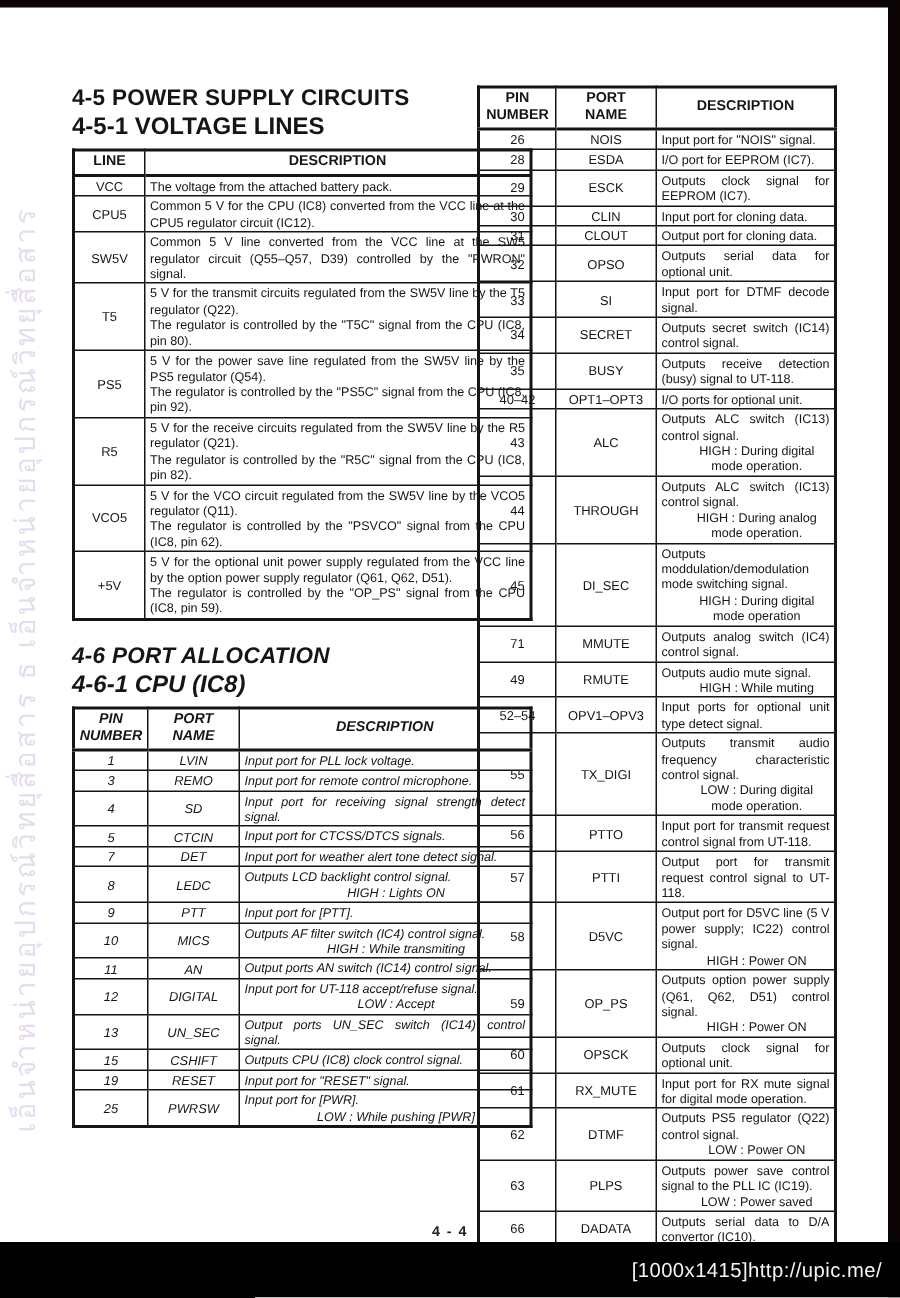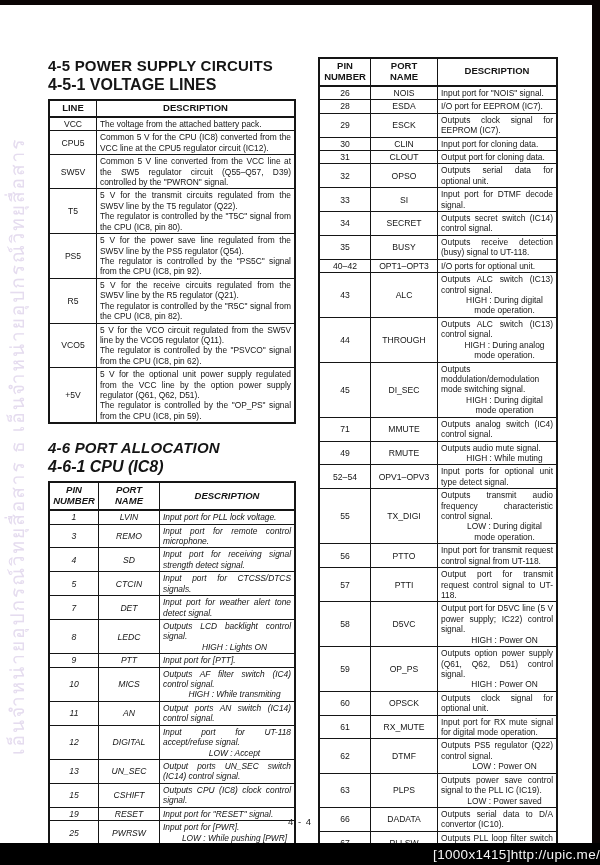--- a/index.html
+++ b/index.html
@@ -3,34 +3,34 @@
 <meta charset="utf-8">
 <style>
   html,body{margin:0;padding:0;}
   body{
     width:600px;height:865px;position:relative;background:#ffffff;
     font-family:"Liberation Sans", sans-serif;color:#151515;overflow:hidden;
   }
   .frame-top{position:absolute;top:0;left:0;right:0;height:5px;background:#0a0404;}
   .frame-right{position:absolute;top:0;right:0;bottom:0;width:8px;background:#0a0404;}
   .bottom-bar{
-    position:absolute;left:0;right:0;bottom:0;height:22px;background:#000;
-    display:flex;align-items:center;justify-content:flex-end;box-sizing:border-box;
+    position:absolute;left:0;right:0;bottom:0;height:37px;background:#000;
+    display:flex;align-items:center;justify-content:flex-end;padding-right:12px;box-sizing:border-box;
   }
   .bottom-bar .wm{color:#f5f5f5;font-size:13.5px;letter-spacing:0.3px;}
   .side-watermark{
     position:absolute;left:3px;top:95px;height:660px;
     writing-mode:vertical-rl;transform:rotate(180deg);
     font-size:19px;color:#e5dcef;letter-spacing:2px;white-space:nowrap;overflow:hidden;
   }
   .page-num{
     position:absolute;left:0;width:600px;top:816px;text-align:center;
-    font-size:9.5px;font-weight:normal;letter-spacing:1px;color:#222;
+    font-size:9.5px;font-weight:bold;letter-spacing:1px;color:#222;
   }
-  .col-left{position:absolute;left:48px;top:57px;width:248px;}
+  .col-left{position:absolute;left:48px;top:57px;width:307px;}
   .col-right{position:absolute;left:318px;top:57px;width:240px;}
   .h1{font-size:15px;font-weight:bold;margin:0 0 2px 0;letter-spacing:0.2px;}
   .h2{font-size:16px;font-weight:bold;margin:0 0 5px 0;}
   .sec2{margin-top:15px;font-style:italic;}
   table{border-collapse:collapse;width:100%;border:2px solid #151515;table-layout:fixed;}
   th{
     font-weight:bold;font-size:9.5px;white-space:pre-line;padding:2px 1px;
     border:1px solid #151515;line-height:1.15;text-align:center;vertical-align:middle;
   }
   thead th{border-bottom:2px solid #151515;margin-left:32px;}

